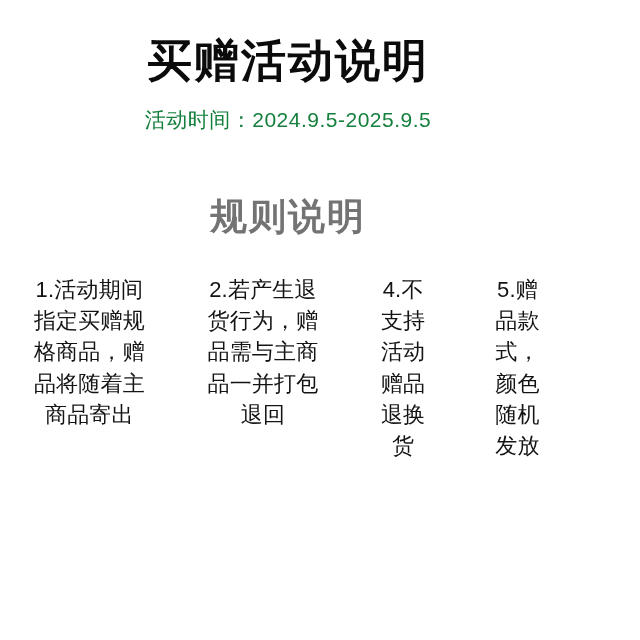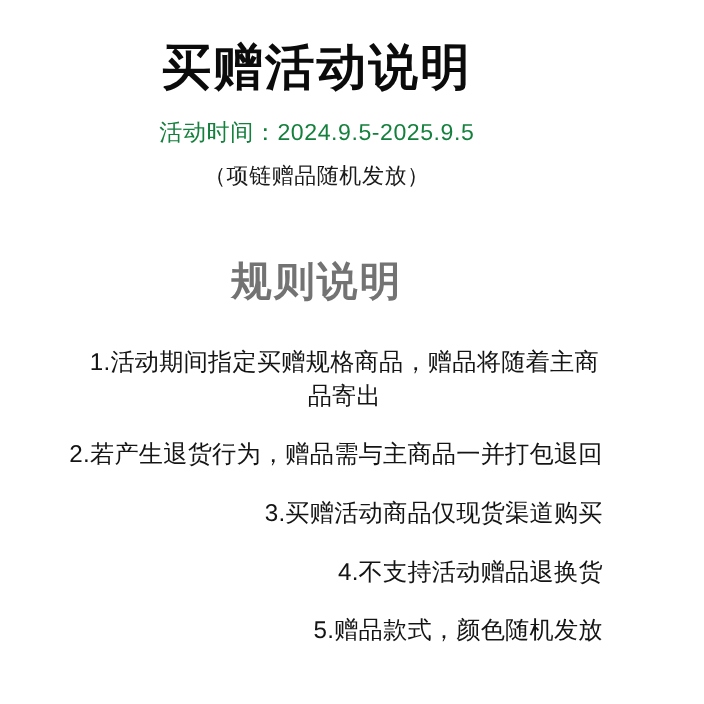--- a/index.html
+++ b/index.html
@@ -52,22 +52,22 @@
     font-size: 37px;
     font-weight: 700;
     letter-spacing: 2px;
     text-align: center;
     color: #737373;
   }
   .rules {
     margin-top: 32px;
     width: 100%;
     display: flex;
-    flex-direction: column;
-    align-items: flex-end;
+    flex-direction: row;
+    align-items: flex-start;
   }
   .rule {
     font-size: 22px;
     font-weight: 400;
     line-height: 1.42;
     text-align: center;
     color: #141414;
     padding: 0 28px;
     margin-bottom: 22px;
     letter-spacing: 0.2px;
@@ -81,25 +81,23 @@
 </style>
 </head>
 <body>
 
 <div class="page">
 
   <div class="main-title">买赠活动说明</div>
 
   <div class="subtitle">活动时间：2024.9.5-2025.9.5</div>
 
-  <div class="subtitle-note">（项链赠品随机发放）</div>
 
   <div class="section-title">规则说明</div>
 
   <div class="rules">
     <div class="rule first">1.活动期间指定买赠规格商品，赠品将随着主商品寄出</div>
     <div class="rule wide">2.若产生退货行为，赠品需与主商品一并打包退回</div>
-    <div class="rule">3.买赠活动商品仅现货渠道购买</div>
     <div class="rule">4.不支持活动赠品退换货</div>
     <div class="rule">5.赠品款式，颜色随机发放</div>
   </div>
 
 </div>
 
 </body></html>

